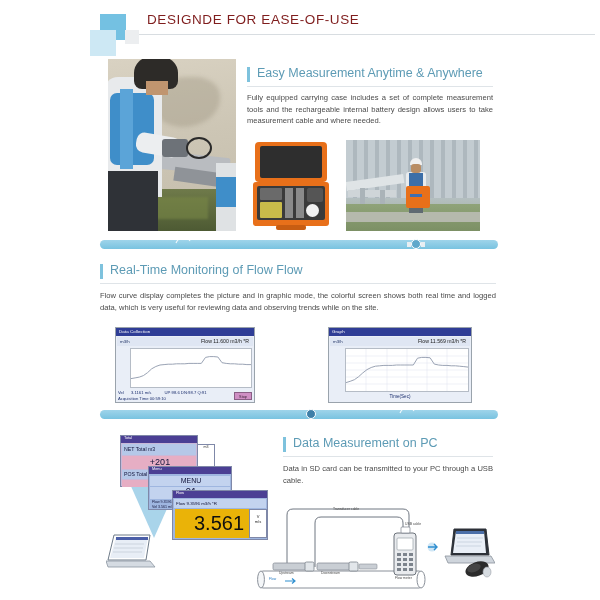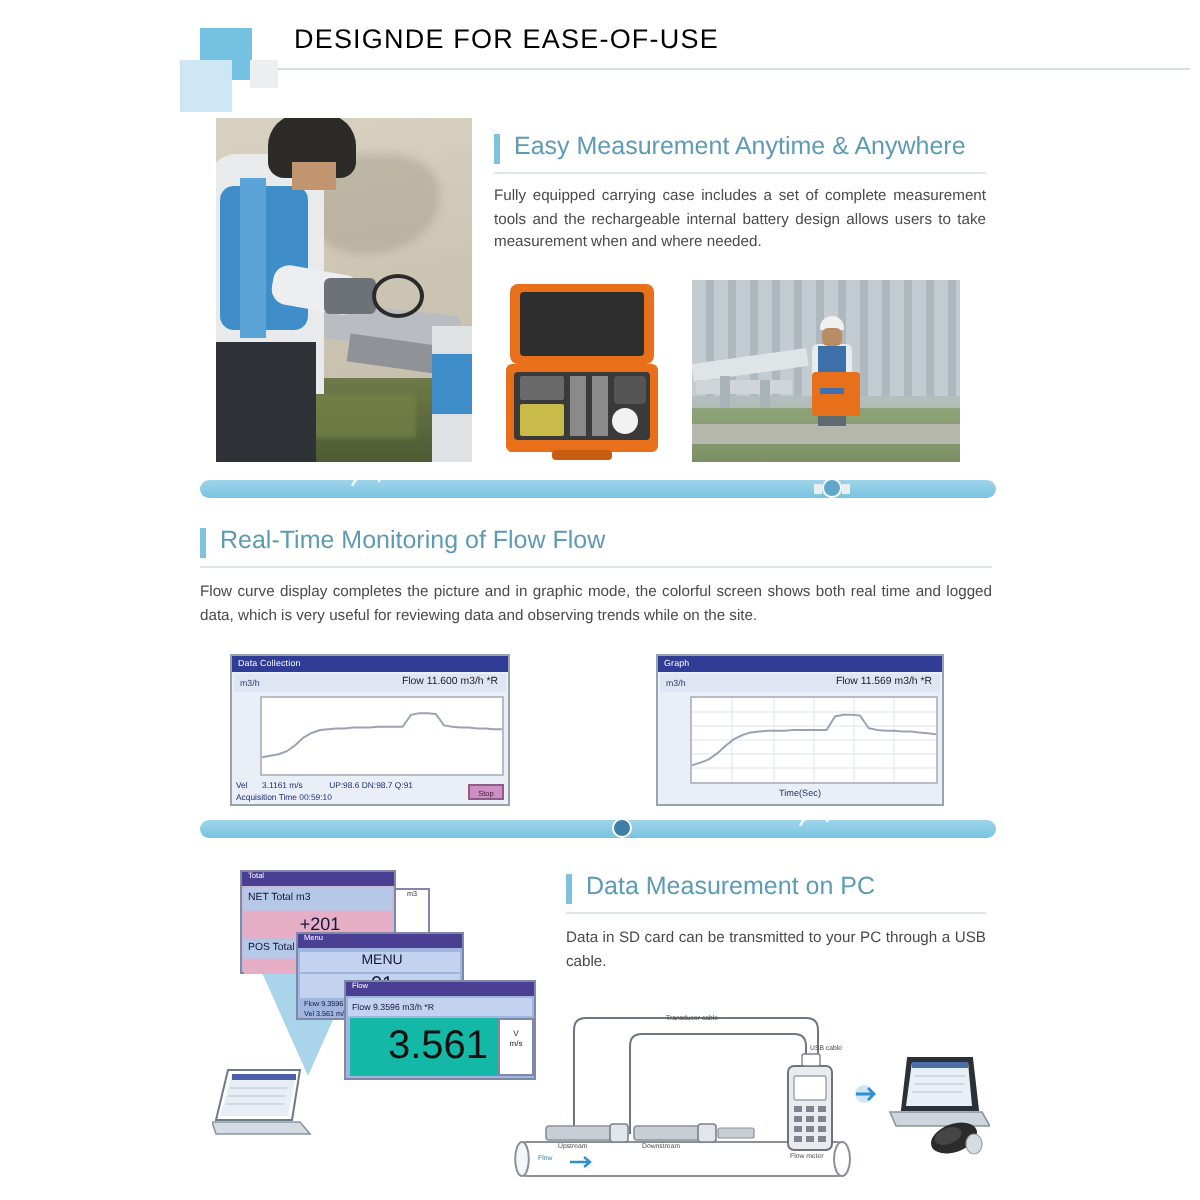--- a/index.html
+++ b/index.html
@@ -14,21 +14,21 @@
   }
 
   
   .header { position:absolute; left:0; top:0; width:600px; height:56px; }
   .sq { position:absolute; }
   .sq-a { left:100px; top:14px; width:26px; height:26px; background:#74c1e2; }
   .sq-b { left:90px;  top:30px; width:26px; height:26px; background:#cde8f4; }
   .sq-c { left:125px; top:30px; width:14px; height:14px; background:#eceef0; }
   .header-title {
     position:absolute; left:147px; top:12px;
-    font-size:13.5px; letter-spacing:.6px; color:#000000; font-weight:400;
+    font-size:13.5px; letter-spacing:.6px; color:#7f1d1d; font-weight:400;
   }
   .header-rule { position:absolute; left:139px; top:34px; width:456px; height:1px; background:#d8dde1; }
 
   
   .sec-head { position:absolute; }
   .sec-head .bar { position:absolute; left:0; top:1px; width:3px; height:15px; background:#7ec2dd; }
   .sec-head .txt { position:absolute; left:10px; top:0; font-size:12.5px; color:#5d9bb5; white-space:nowrap; }
   .sec-head .uline { position:absolute; left:0; height:1px; background:#dfe4e8; }
 
   .para { position:absolute; font-size:7.6px; line-height:11.6px; color:#4a4a4a; text-align:justify; }
@@ -191,21 +191,21 @@
     <div class="face"></div>
   <div class="case"></div>
     <div class="cb"></div>
 </div>
 
 <div class="sec-head" style="left:247px; top:66px; width:250px;">
   <div class="bar"></div>
   <div class="txt">Easy Measurement Anytime &amp; Anywhere</div>
   <div class="uline" style="top:20px; width:246px;"></div>
 </div>
-<div class="para" style="left:247px; top:92px; width:246px;">Fully equipped carrying case includes a set of complete measurement tools and the rechargeable internal battery design allows users to take measurement when and where needed.</div>
+<div class="para" style="left:247px; top:92px; width:246px;">Fully equipped carrying case includes a set of complete measurement tools and the rechargeable internal battery design allows users to take measurement cable and where needed.</div>
 
 <div class="divider" style="top:240px;"></div>
 <div class="div-knob" style="left:408px; top:239px;">
   <div class="wing" style="left:-1px;"></div>
     <div class="wing" style="right:-1px;"></div>
   <div class="core"></div>
 </div>
 <div class="div-swirl" style="left:174px; top:235px;">
   <svg width="18" height="10" viewBox="0 0 18 10">
       <path d="M2 8 C5 1, 13 1, 16 6" stroke="#ffffff" stroke-width="1.2" fill="none" opacity=".85"></path>
@@ -311,21 +311,21 @@
   <div class="row" style="top:20px; height:12px; line-height:12px; text-align:center; font-size:10px; background:#c3d3ef; color:#12143a;">01</div>
   <div class="row" style="top:33px; height:5px; line-height:5px; font-size:3.6px;">Flow  9.3596 m3/h</div>
   <div class="row" style="top:38px; height:5px; line-height:5px; font-size:3.6px;">Vel   3.561 m/s</div>
 </div>
 
 <div class="dev" style="left:172px; top:490px; width:96px; height:50px; background:#9fb6e0;">
   <div class="bar">
       <span>Flow</span>
     </div>
   <div class="row" style="top:8px; height:9px; line-height:9px; font-size:4.4px; background:#c3d3ef;">Flow  9.3596 m3/h  *R</div>
-  <div style="position:absolute; left:2px; top:18px; width:88px; height:29px; background:#14b8a6; display:flex; align-items:center; justify-content:center; font-size:20px; color:#101010;">3.561</div>
+  <div style="position:absolute; left:2px; top:18px; width:88px; height:29px; background:#eab308; display:flex; align-items:center; justify-content:center; font-size:20px; color:#101010;">3.561</div>
   <div style="position:absolute; left:76px; top:18px; width:18px; height:29px; background:#ffffff; border:1px solid #7f88a8; font-size:4px; color:#222; text-align:center; padding-top:4px;">
     <div>V</div>
     <div>m/s</div>
   </div>
 </div>
 
 <div class="laptop" style="left:106px; top:533px;">
   <svg width="50" height="40" viewBox="0 0 50 40">
     <polygon points="8,2 44,2 40,27 2,27" fill="#ffffff" stroke="#6d7a88" stroke-width="1"></polygon>
     <polygon points="10,4 42,4 38,25 4,25" fill="#e8eef6"></polygon>

